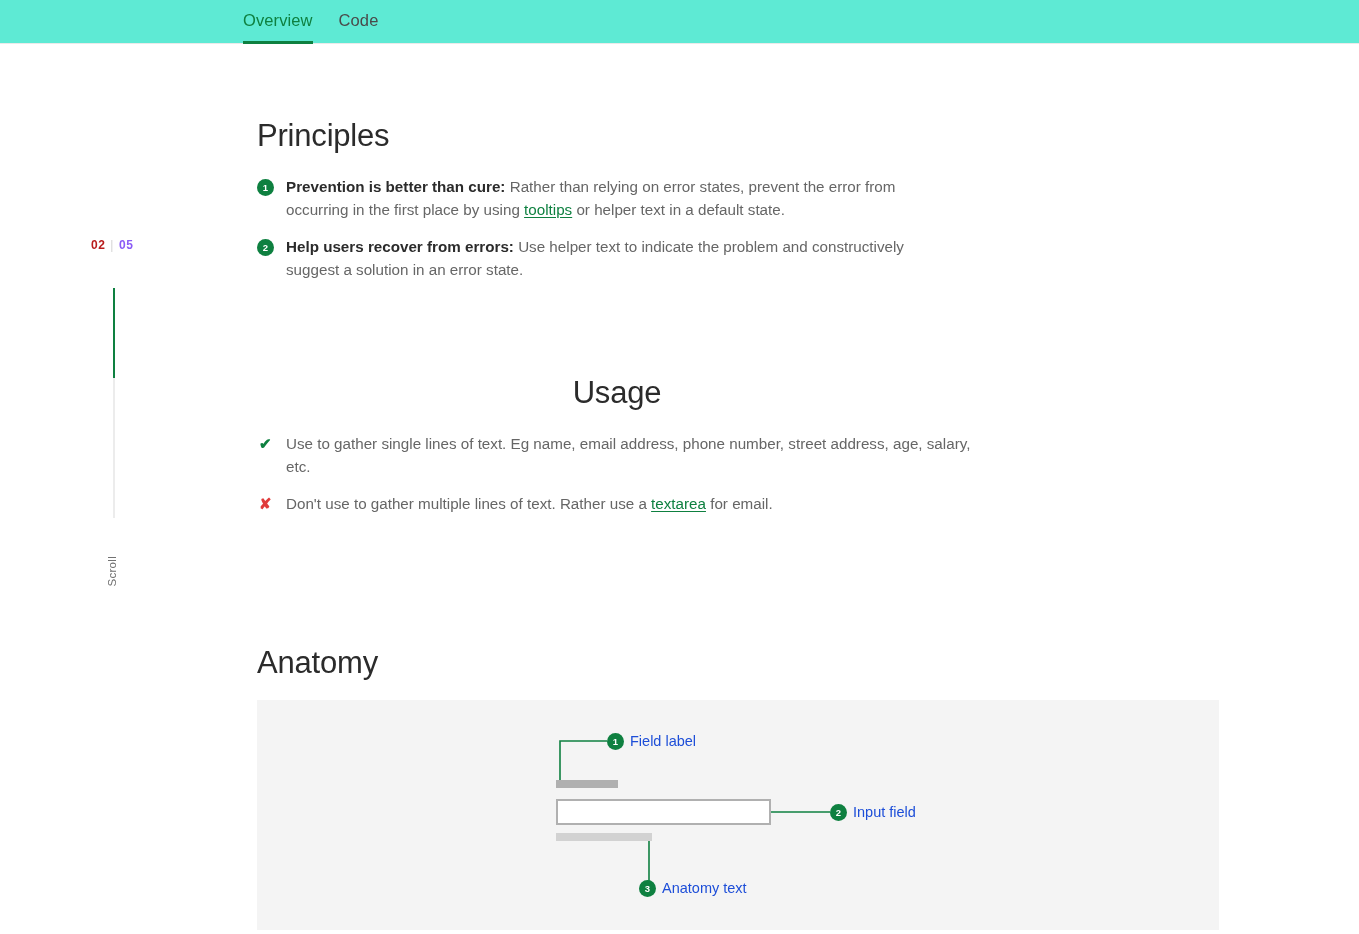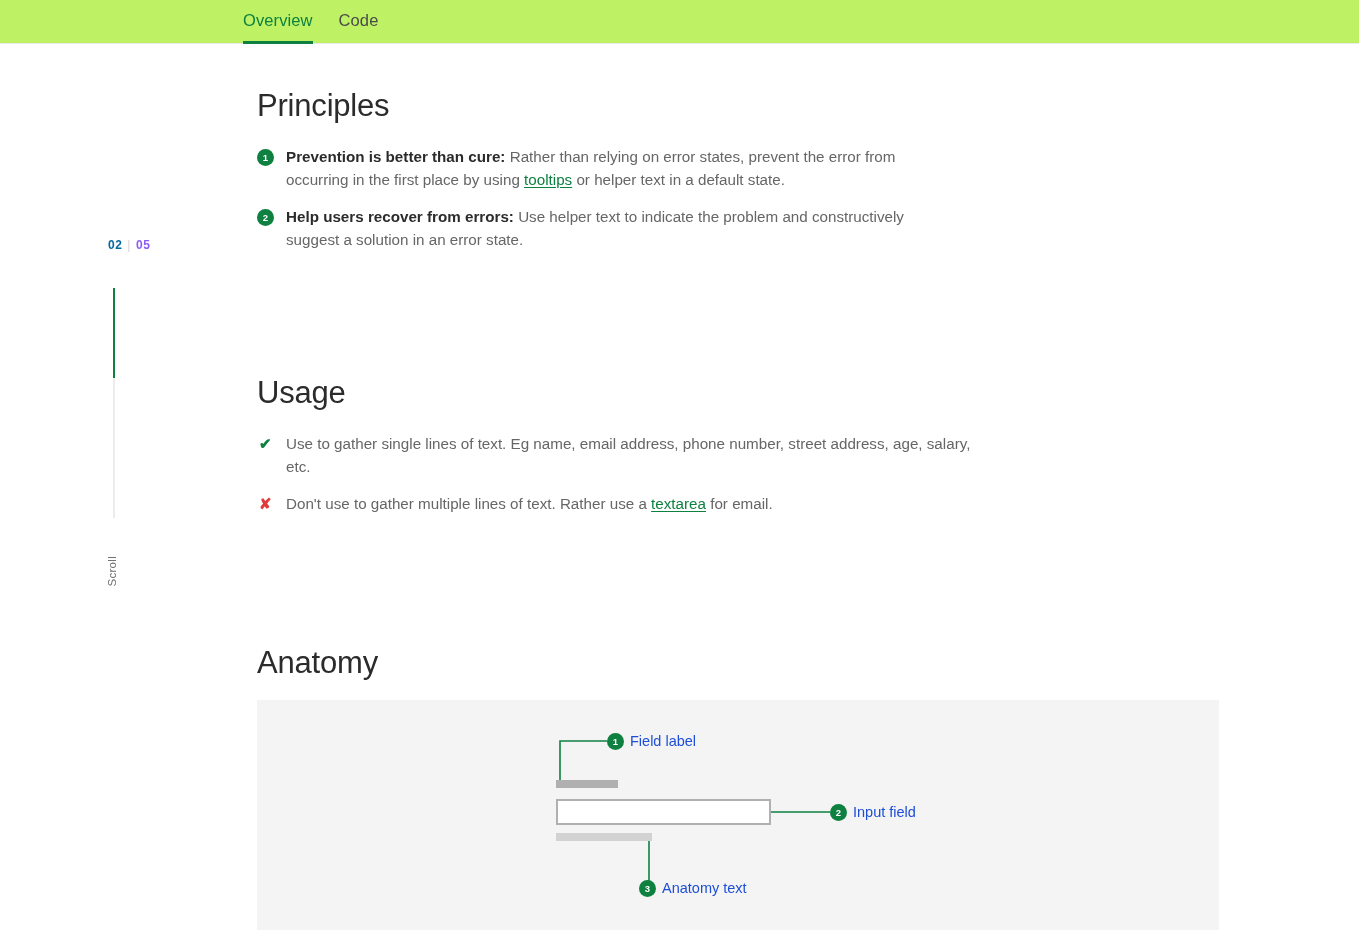--- a/index.html
+++ b/index.html
@@ -18,21 +18,21 @@
     position: relative;
   }
 
   
   .tabbar {
     position: absolute;
     top: 0; left: 0;
     width: 1359px;
     height: 44px;
     border-bottom: 1px solid #eaeaea;
-    background: #bef264;
+    background: #5eead4;
   }
   .tabs {
     position: absolute;
     left: 243px;
     top: 0;
     height: 44px;
     display: flex;
     align-items: flex-start;
     gap: 0;
   }
@@ -71,21 +71,21 @@
   }
   .rail-counter {
     position: absolute;
     left: 3px;
     top: 0;
     font-size: 12px;
     font-weight: bold;
     letter-spacing: 0.5px;
     white-space: nowrap;
   }
-  .rail-current { color: #0369a1; margin-left: 17px; }
+  .rail-current { color: #b91c1c; }
   .rail-sep {
     color: #d5d5d5;
     margin: 0 5px;
     font-weight: normal;
   }
   .rail-total { color: #8b5cf6; }
 
   .rail-track {
     position: absolute;
     left: 25px;
@@ -123,21 +123,21 @@
   h2.section-title {
     font-size: 31px;
     font-weight: normal;
     color: #2b2b2b;
     margin: 0;
     letter-spacing: -0.2px;
     font-family: "Liberation Sans", sans-serif;
   }
 
   
-  .principles { position: absolute; top: 88px; left: 0; width: 700px; }
+  .principles { position: absolute; top: 118px; left: 0; width: 700px; }
   .principles h2 { margin-bottom: 22px; }
   .principle-item {
     position: relative;
     padding-left: 29px;
     margin-bottom: 10px;
     font-size: 15.2px;
     line-height: 22.5px;
     color: #666666;
   }
   .num-badge {
@@ -160,21 +160,21 @@
     text-align: center;
   }
   a.glink {
     color: #0e8040;
     text-decoration: underline;
     text-underline-offset: 2px;
   }
 
   
   .usage { position: absolute; top: 375px; left: 0; width: 720px; }
-  .usage h2 { margin-bottom: 22px; }
+  .usage h2 { margin-bottom: 22px; text-align: center; }
   .usage-item {
     position: relative;
     padding-left: 29px;
     margin-bottom: 12px;
     font-size: 15.2px;
     line-height: 22.5px;
     color: #666666;
   }
   .mark {
     position: absolute;

